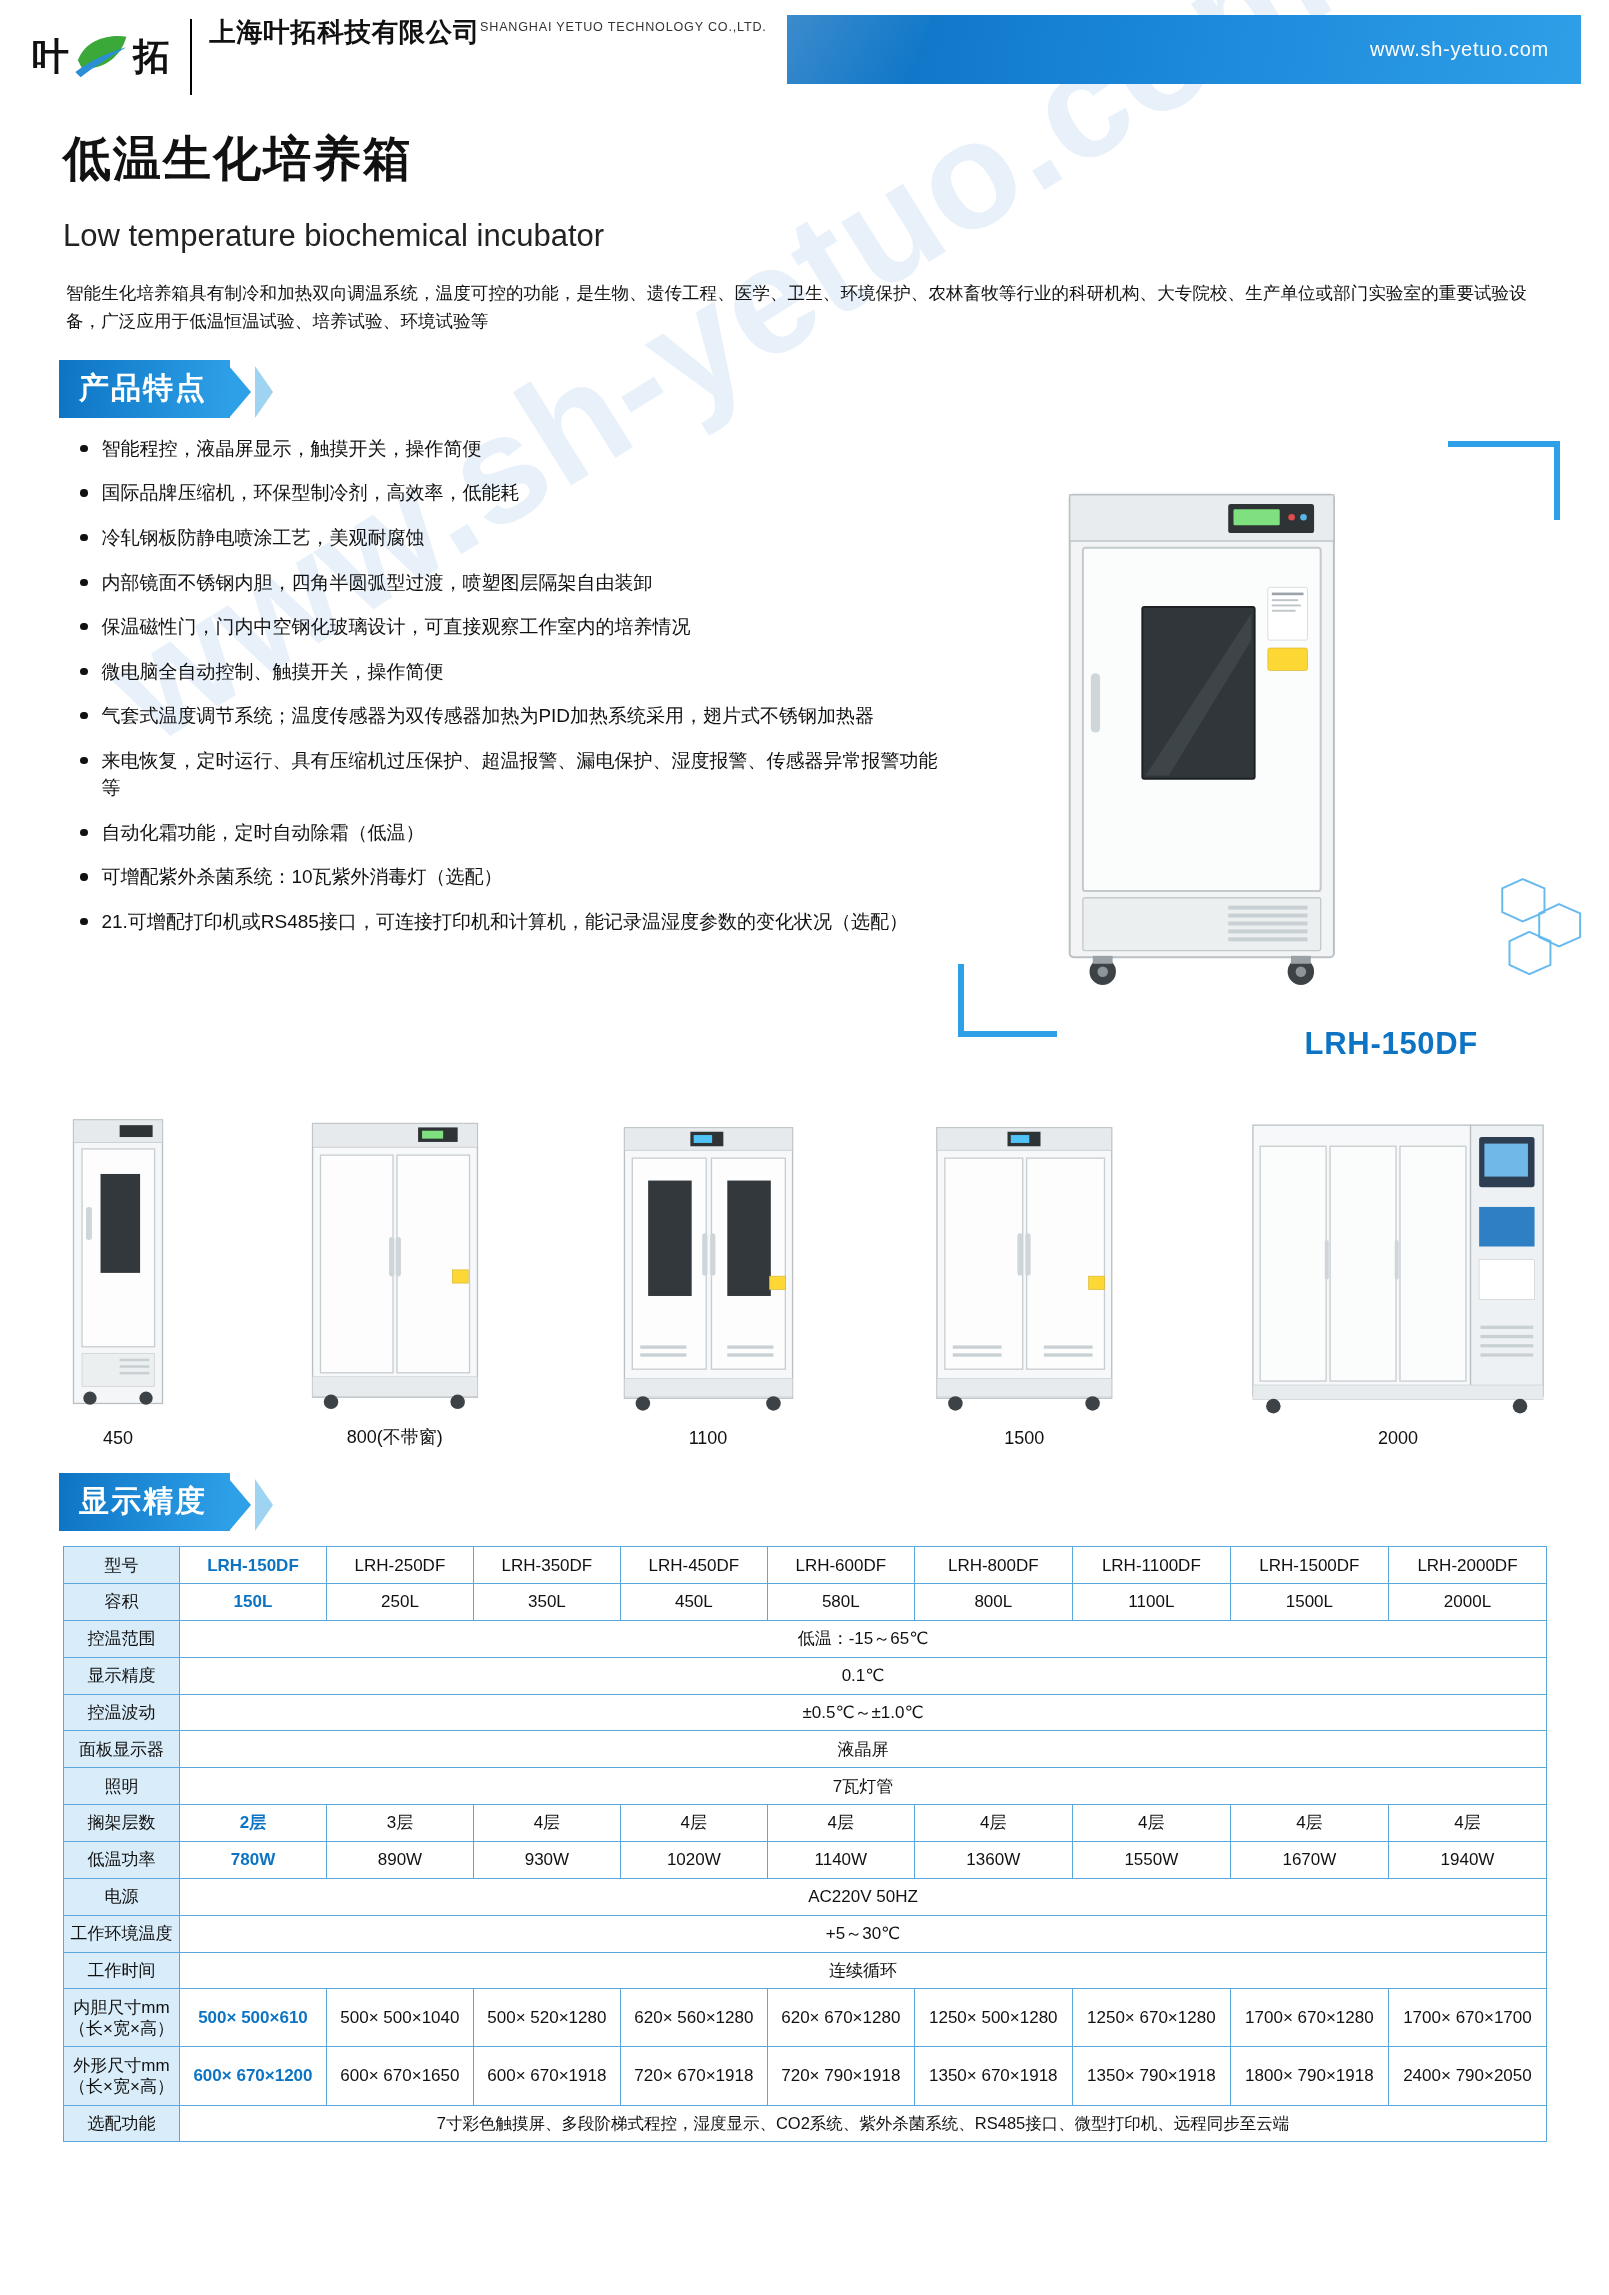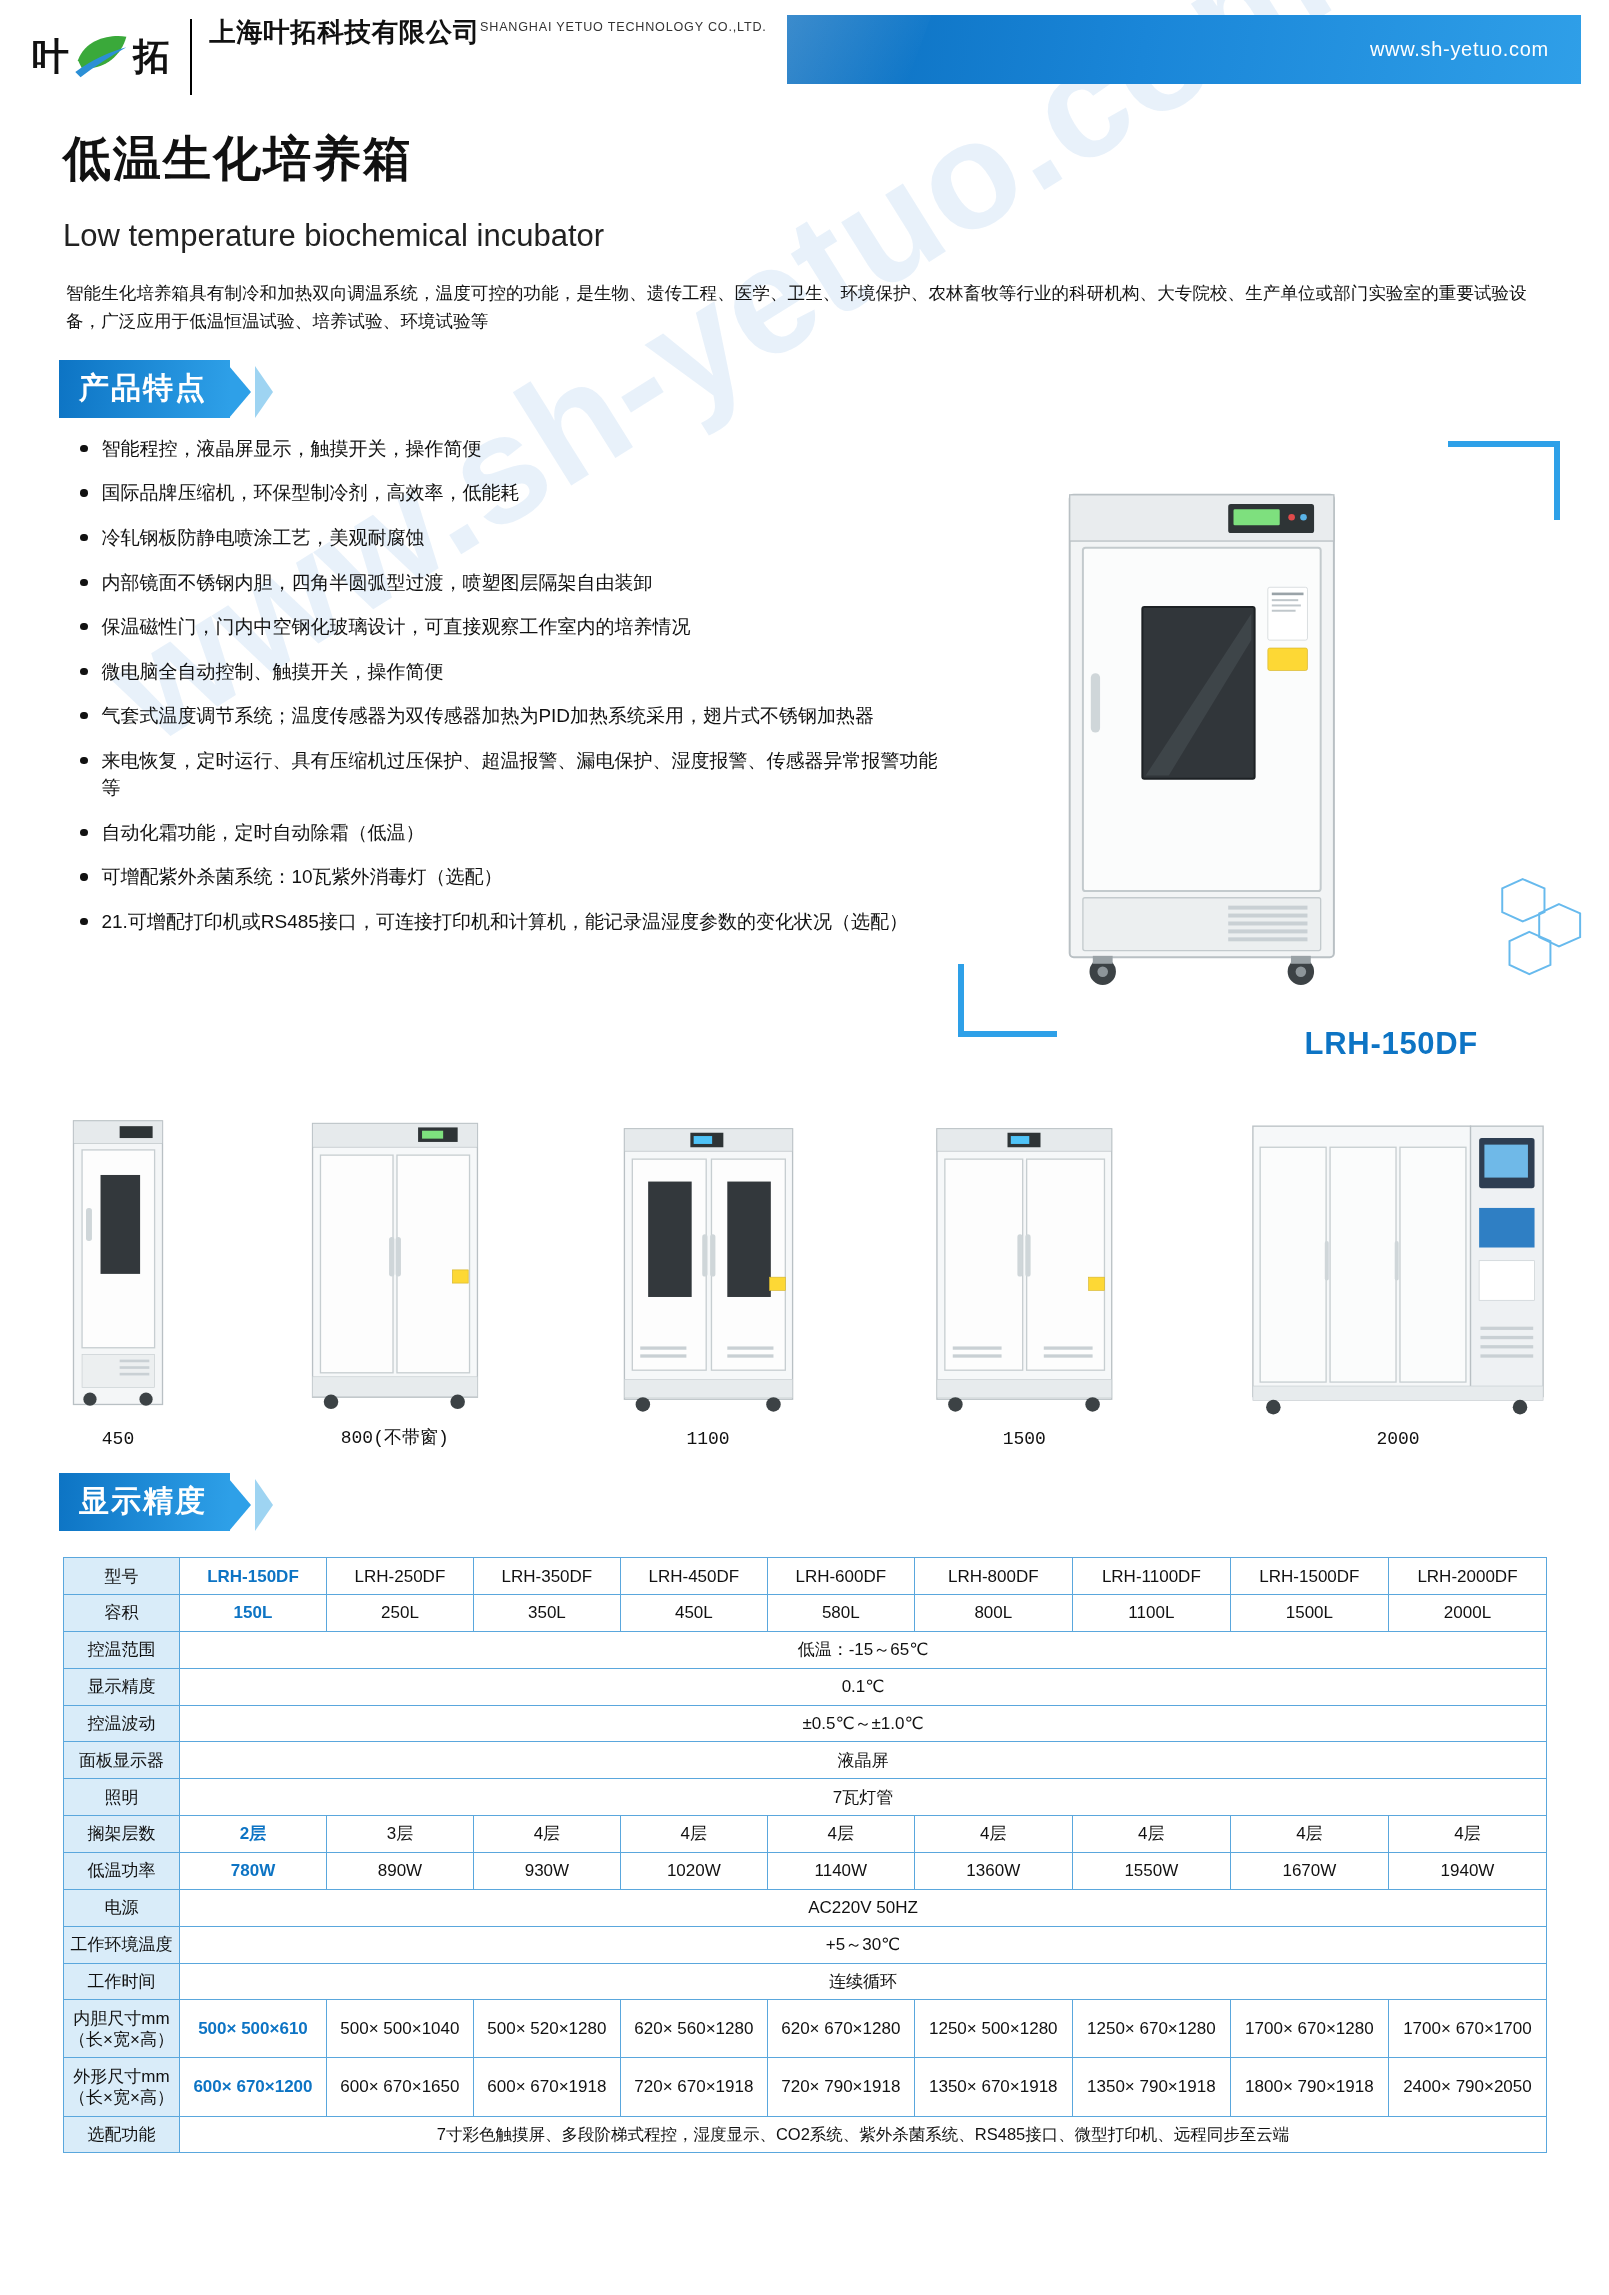--- a/index.html
+++ b/index.html
@@ -192,24 +192,24 @@
   }
 
   
   .thumbs {
     display:flex;
     justify-content: space-between;
     margin: 9.2px 57px 0 57px;
     align-items: flex-end;
   }
   .thumb { text-align:center; }
-  .thumb .cap { font-size: 18px; margin-top: 8px; color:#111;font-family:Liberation Mono, monospace; }
-
-  
-  .table-wrap { margin: 26px 63px 0 63px; border-radius: 6px; }
+  .thumb .cap { font-size: 18px; margin-top: 8px; color:#111; }
+
+  
+  .table-wrap { margin: 15px 63px 0 63px; border-radius: 6px; }
   table.spec {
     width: 100%;
     border-collapse: collapse;
     font-size: 17px;
     color:#111;
   }
   table.spec td {
     border: 1px solid #5aa7dd;
     text-align:center;
     padding: 7.3px 2.6px;

